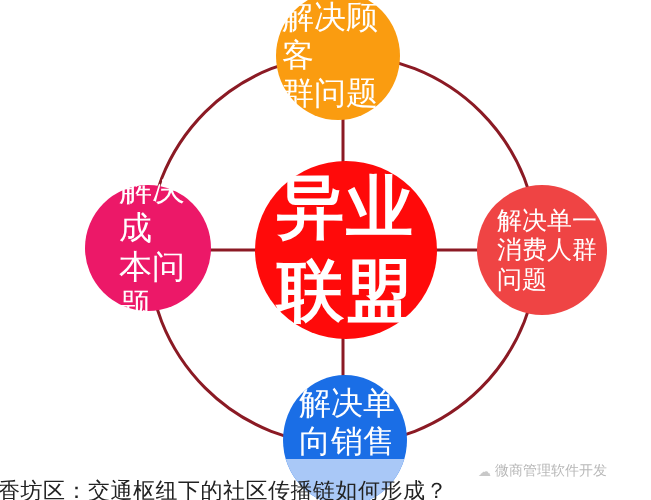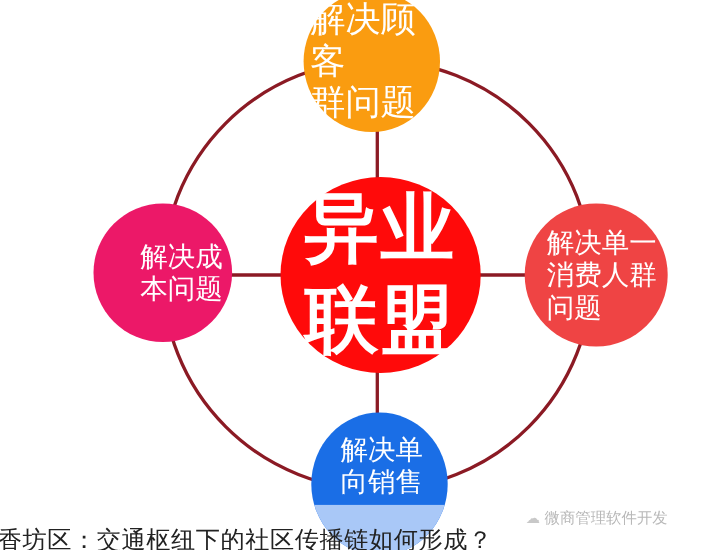--- a/index.html
+++ b/index.html
@@ -13,25 +13,25 @@
     position: absolute; border-radius: 50%;
     display: flex; align-items: center; justify-content: center;
     color: #ffffff; text-align: left; box-sizing: border-box;
   }
   .node .label { white-space: pre-line; line-height: 1.18; }
   .center-node { left: 255px; top: 161px; width: 182px; height: 178px; }
   .center-node .label { font-size: 67px; font-weight: bold; line-height: 1.25; letter-spacing: 2px; }
   .top-node { left: 276px; top: -8px; width: 124px; height: 128px; }
   .top-node .label { font-size: 32px; padding-left: 6px; }
   .left-node { left: 85px; top: 185px; width: 126px; height: 126px; }
-  .left-node .label { font-size: 25px; padding-left: 4px; margin-left: 30px; }
+  .left-node .label { font-size: 33px; padding-left: 4px; margin-left: 30px; }
   .right-node { left: 477px; top: 185px; width: 130px; height: 130px; }
   .right-node .label { font-size: 25px; padding-left: 10px; }
   .bottom-node { left: 283px; top: 375px; width: 124px; height: 130px; overflow: hidden; }
-  .bottom-node .label { font-size: 25px; padding-bottom: 34px; padding-left: 4px; }
+  .bottom-node .label { font-size: 32px; padding-bottom: 34px; padding-left: 4px; }
   .bottom-node .fade {
     position: absolute; left: 0; right: 0; bottom: 0; height: 46px;
     background: #a9c8f7;
   }
   .bottom-node .label { position: relative; z-index: 1; }
   .watermark {
     position: absolute; left: 478px; top: 462px; font-size: 14px; color: #b8b8b8;
     display: flex; align-items: center; gap: 4px;
   }
   .watermark .wm-icon { font-size: 13px; color: #c8c8c8; }

